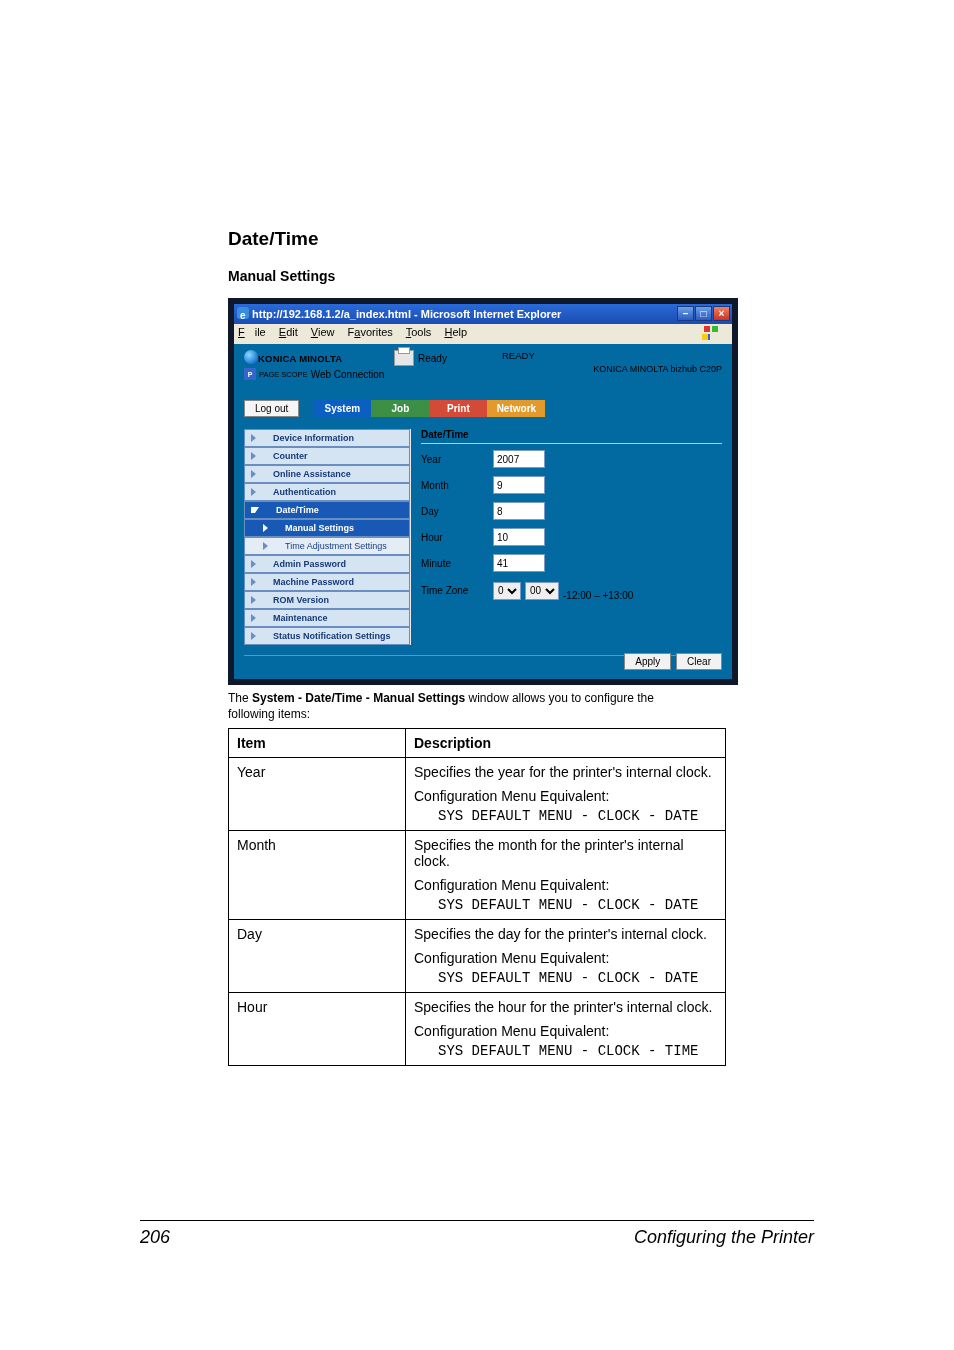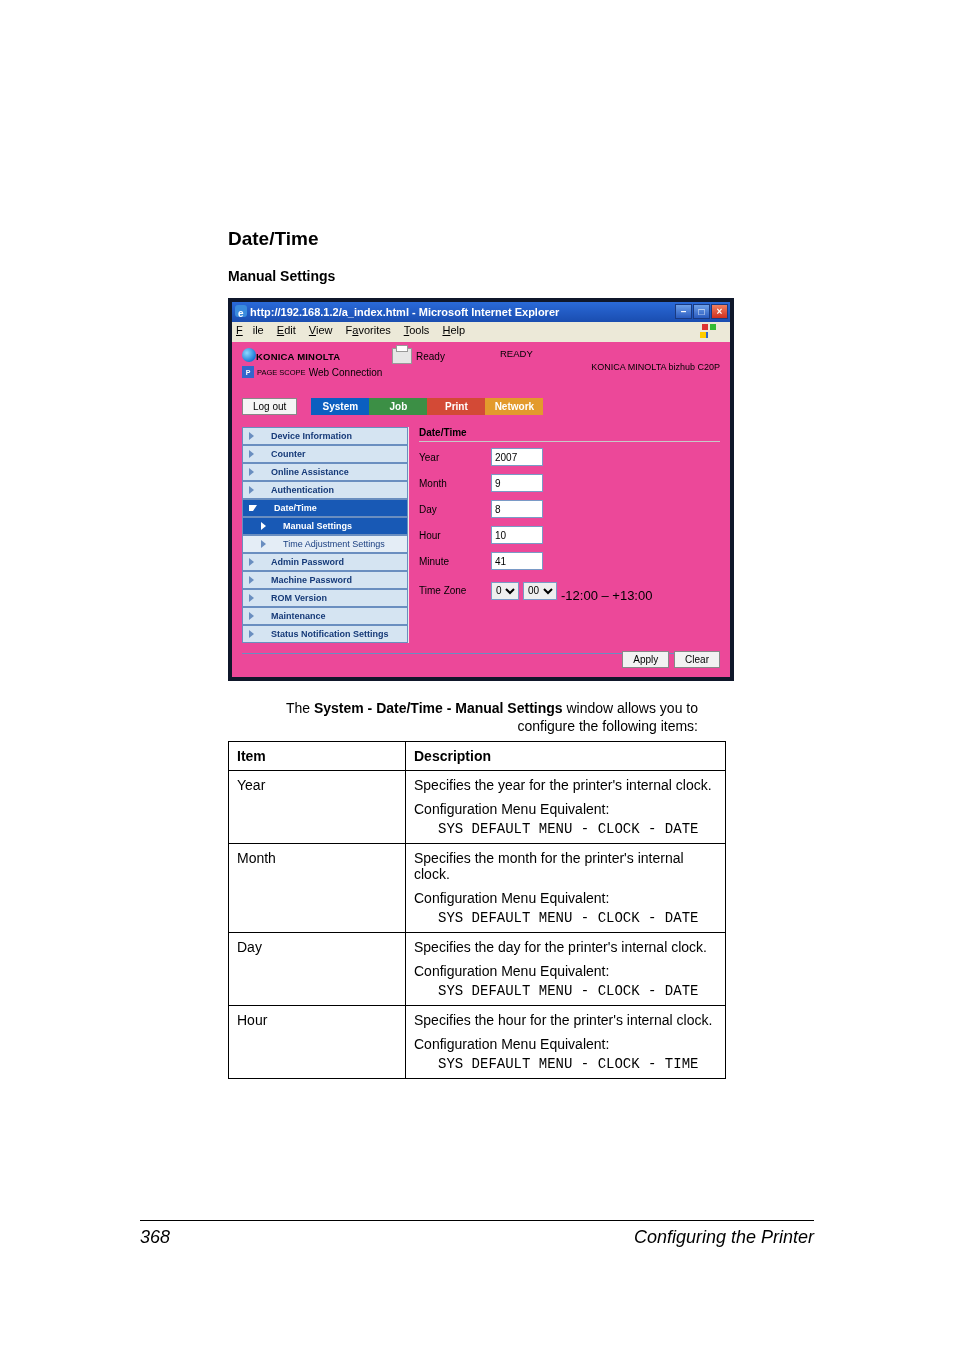--- a/index.html
+++ b/index.html
@@ -25,22 +25,22 @@
   }
   .h-manual {
     font-size: 14px;
     font-weight: bold;
     margin: 0 0 14px 0;
   }
 
   
   .bw {
     width: 498px;
-    border: 4px solid #0f172a;
-    background: #ec4899;
+    border: 6px solid #0f172a;
+    background: #0369a1;
     font-size: 10px;
   }
   .bw-title {
     background: linear-gradient(#2a6ad8, #1a4db0);
     color: #fff;
     height: 20px;
     line-height: 20px;
     padding: 0 2px 0 18px;
     position: relative;
     font-family: Tahoma, Arial, sans-serif;
@@ -238,41 +238,40 @@
     font-size:10px;
     height:14px;
     padding:1px 3px;
     width:44px;
   }
   .main .row select {
     border:1px solid #7a9ac6;
     font-size:10px;
     height:18px;
   }
-  .tz-note { font-size:13px; margin-left:4px; color:#000;margin-top:10px;}
+  .tz-note { font-size:10px; margin-left:4px; color:#000;margin-top:10px;}
 
   .bw-footer {
     border-top: 1px solid #6a8ec0;
     margin-top: 10px;
     text-align: right;
   }
   .bw-footer .btn {
     font-size:10px;
     border:1px solid #888;
     background:#f2f2f2;
     padding:2px 10px;
     margin-left:2px;
   }
 
   
   .para {
-    font-size: 14px;
-    margin: 18px 0 6px 0;
+    font-size: 12px;
+    margin: 6px 0 6px 0;
     line-height: 1.3;
-    text-align: right;
   }
 
   
   .tbl {
     width: 498px;
     border-collapse: collapse;
     font-size: 14px;
   }
   .tbl th, .tbl td {
     border: 1px solid #000;
@@ -492,15 +491,15 @@
         <div>Specifies the hour for the printer's internal clock.</div>
         <div class="desc-para">Configuration Menu Equivalent:</div>
         <div class="mono">SYS DEFAULT MENU - CLOCK - TIME</div>
       </td>
     </tr>
   </tbody>
     </table>
 </div>
 
 <div class="pg-footer">
-  <span>368</span>
+  <span>206</span>
   <span>Configuring the Printer</span>
 </div>
 
 </body></html>

